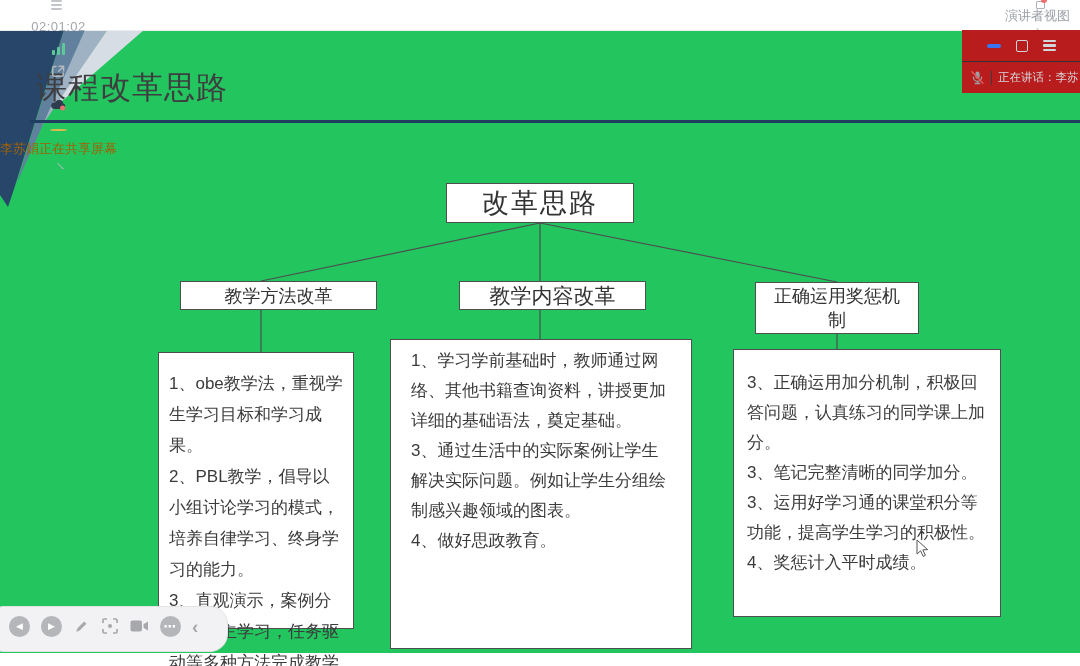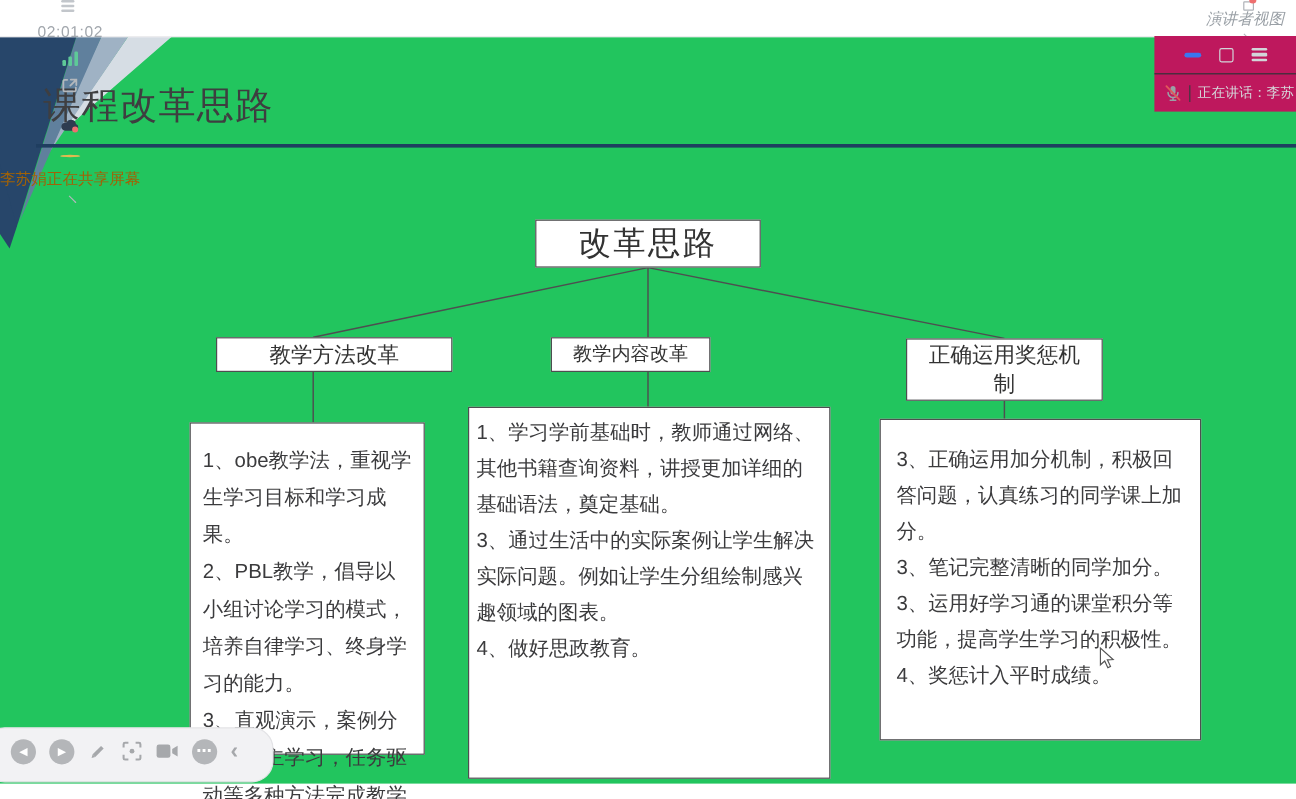--- a/index.html
+++ b/index.html
@@ -4,67 +4,67 @@
 <style>
   html,body{margin:0;padding:0;background:#fff;}
   body{width:1080px;height:666px;overflow:hidden;font-family:"Liberation Sans","DejaVu Sans",sans-serif;}
   .screen{position:relative;width:1080px;height:666px;background:#fff;overflow:hidden;}
 
   
   .topbar{position:absolute;top:0;left:0;width:100%;height:30px;background:#fff;
     border-bottom:1px solid #ececee;z-index:30;display:flex;align-items:center;justify-content:space-between;}
   .tb-left,.tb-right{display:flex;align-items:center;height:100%;flex-direction:column;}
   .tb-left{padding-left:0;gap:9px;}
-  .tb-right{padding-right:10px;gap:7px;font-style:italic;}
+  .tb-right{padding-right:10px;gap:7px;}
   .menu-ic{display:flex;flex-direction:column;gap:2px;margin-left:-5px;width:11px;}
   .menu-ic i{display:block;height:2px;background:#c2c6cb;border-radius:1px;}
   .timer{color:#a2a7ad;font-size:13px;letter-spacing:.5px;}
   .signal{display:flex;align-items:flex-end;gap:2px;height:12px;}
   .signal i{display:block;width:3px;background:#5ec998;border-radius:1px;}
   .signal i:nth-child(1){height:5px;}.signal i:nth-child(2){height:8px;}.signal i:nth-child(3){height:12px;}
   .vdiv{width:1px;height:14px;background:#e6e7ea;}
   .icon-svg{display:block;}
   .avatar{width:17px;height:17px;border-radius:50%;background:#eec864;border:1px solid #e2ba50;box-sizing:border-box;}
   .share-text{color:#a16207;font-size:13px;}
   .caret{width:7px;height:7px;border-right:1.5px solid #b4b8bd;border-bottom:1.5px solid #b4b8bd;
     transform:rotate(45deg) translateY(-2px);display:inline-block;}
   .pv-ic{position:relative;width:15px;height:13px;}
   .pv-ic .sq1{position:absolute;left:0;bottom:0;width:10px;height:9px;border:1.5px solid #aeb2b8;border-radius:2px;}
   .pv-ic .sq2{position:absolute;right:0;top:1px;width:7px;height:6px;border:1.5px solid #aeb2b8;border-radius:1px;background:#fff;}
   .pv-ic .dot{position:absolute;right:-2px;top:-3px;width:6px;height:6px;border-radius:50%;background:#ee6f6f;}
   .tb-label{color:#9aa0a6;font-size:13px;}
 
   
-  .speaker-panel{position:absolute;top:30px;right:0;width:118px;height:63px;background:#be185d;z-index:31;}
+  .speaker-panel{position:absolute;top:30px;right:0;width:118px;height:63px;background:#b91c1c;z-index:31;}
   .sp-row1{height:31px;display:flex;align-items:center;justify-content:center;gap:15px;border-bottom:1px solid #313237;}
   .win-min{width:14px;height:4px;border-radius:2px;background:#3a76f0;}
   .win-restore{width:10px;height:10px;border:1.6px solid #d2d5d9;border-radius:2px;}
   .win-list{display:flex;flex-direction:column;gap:2.5px;}
   .win-list i{display:block;width:13px;height:2.2px;background:#d2d5d9;border-radius:1px;}
   .sp-row2{height:31px;display:flex;align-items:center;gap:6px;padding-left:8px;overflow:hidden;}
   .sp-div{width:1px;height:14px;background:#3a3b40;flex:none;}
   .speaking-text{color:#d6d8db;font-size:11.5px;white-space:nowrap;}
 
   
   .slide{position:absolute;top:17px;left:0;width:1080px;height:636px;background:#22c55e;z-index:1;}
   .deco,.connectors{position:absolute;left:0;top:0;pointer-events:none;}
   .slide-title{position:absolute;left:36px;top:50px;margin:0;font-size:31px;font-weight:400;color:#3e3e40;letter-spacing:1px;}
   .title-rule{position:absolute;left:30px;top:103px;width:1050px;height:3px;background:#1f3e60;}
 
   .dbox{position:absolute;border:1.4px solid #4e4e50;background:#fff;box-sizing:border-box;color:#333;
     display:flex;align-items:center;justify-content:center;text-align:center;}
   .box-root{left:446px;top:166px;width:188px;height:40px;font-size:27px;letter-spacing:2px;}
   .box-c1{left:180px;top:264px;width:197px;height:29px;font-size:18px;}
-  .box-c2{left:459px;top:264px;width:133px;height:29px;font-size:16px;}
+  .box-c2{left:459px;top:264px;width:187px;height:29px;font-size:21px;}
   .box-c3{left:755px;top:265px;width:164px;height:52px;font-size:18px;line-height:24px;padding:4px 14px;}
 
   .detail{position:absolute;border:1.2px solid #4e4e50;background:#fff;box-sizing:border-box;color:#3b3b3d;}
   .detail p{margin:0;}
   .d1{left:158px;top:335px;width:196px;height:277px;padding:15px 10px;font-size:17px;line-height:31px;}
-  .d2{left:390px;top:322px;width:302px;height:310px;padding:6px 6px;font-size:17px;line-height:30px;}
+  .d2{left:390px;top:322px;width:302px;height:310px;padding:6px 20px;font-size:17px;line-height:30px;}
   .d3{left:733px;top:332px;width:268px;height:268px;padding:18px 13px;font-size:17px;line-height:30px;}
 
   .cursor{position:absolute;left:916px;top:522px;z-index:8;}
 
   
   .float-toolbar{position:absolute;left:-14px;top:606px;width:242px;height:46px;background:#f2f2f4;
     border:1px solid #e3e3e6;border-radius:18px;z-index:32;display:flex;align-items:center;gap:11px;
     padding:0 10px 6px 22px;box-sizing:border-box;}
   .tb-circle{width:21px;height:21px;border-radius:50%;background:#b4b6b9;color:#fff;display:flex;
     align-items:center;justify-content:center;font-size:9px;flex:none;}

